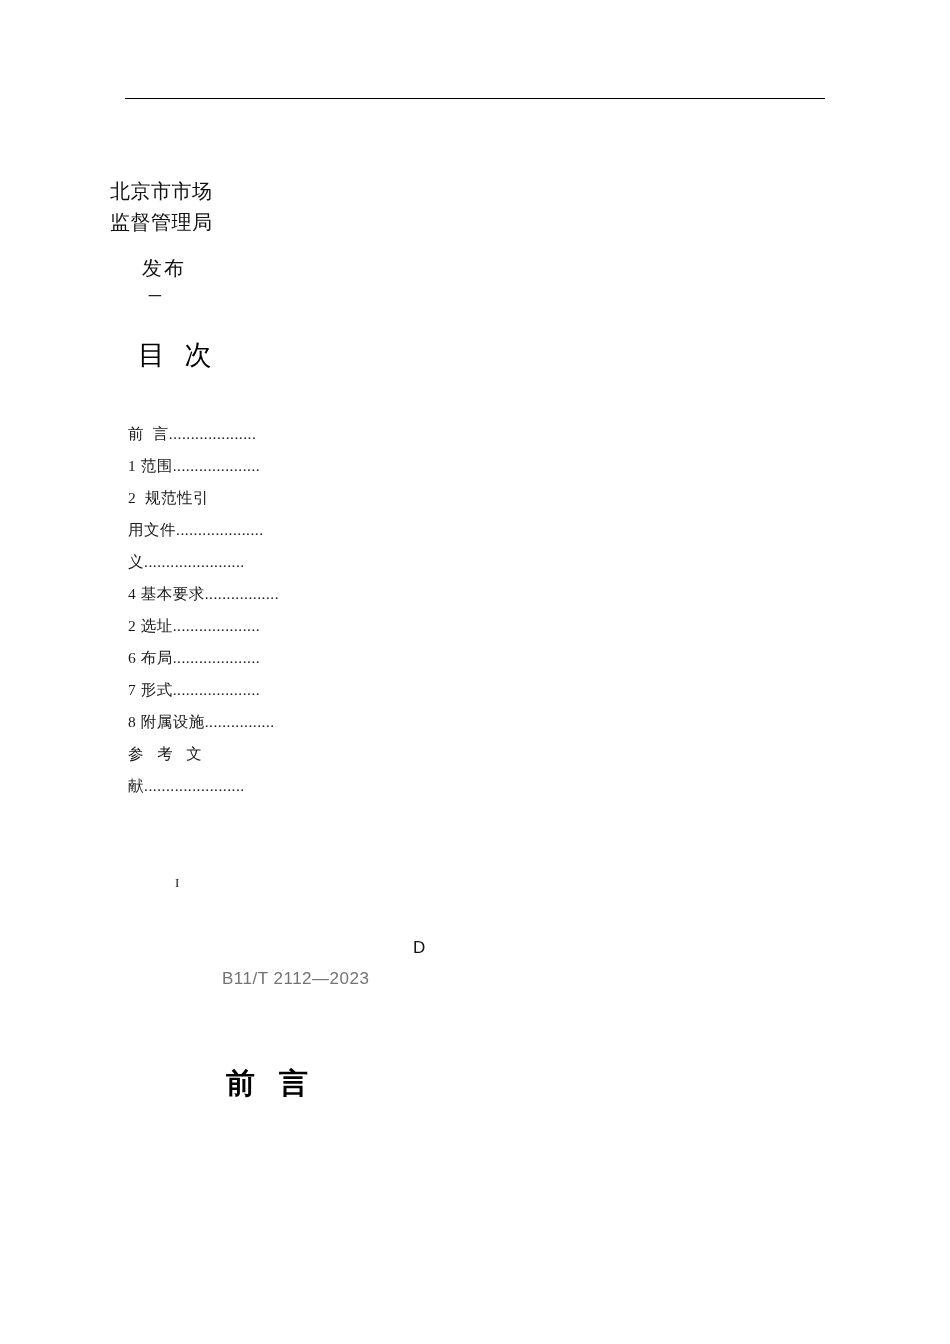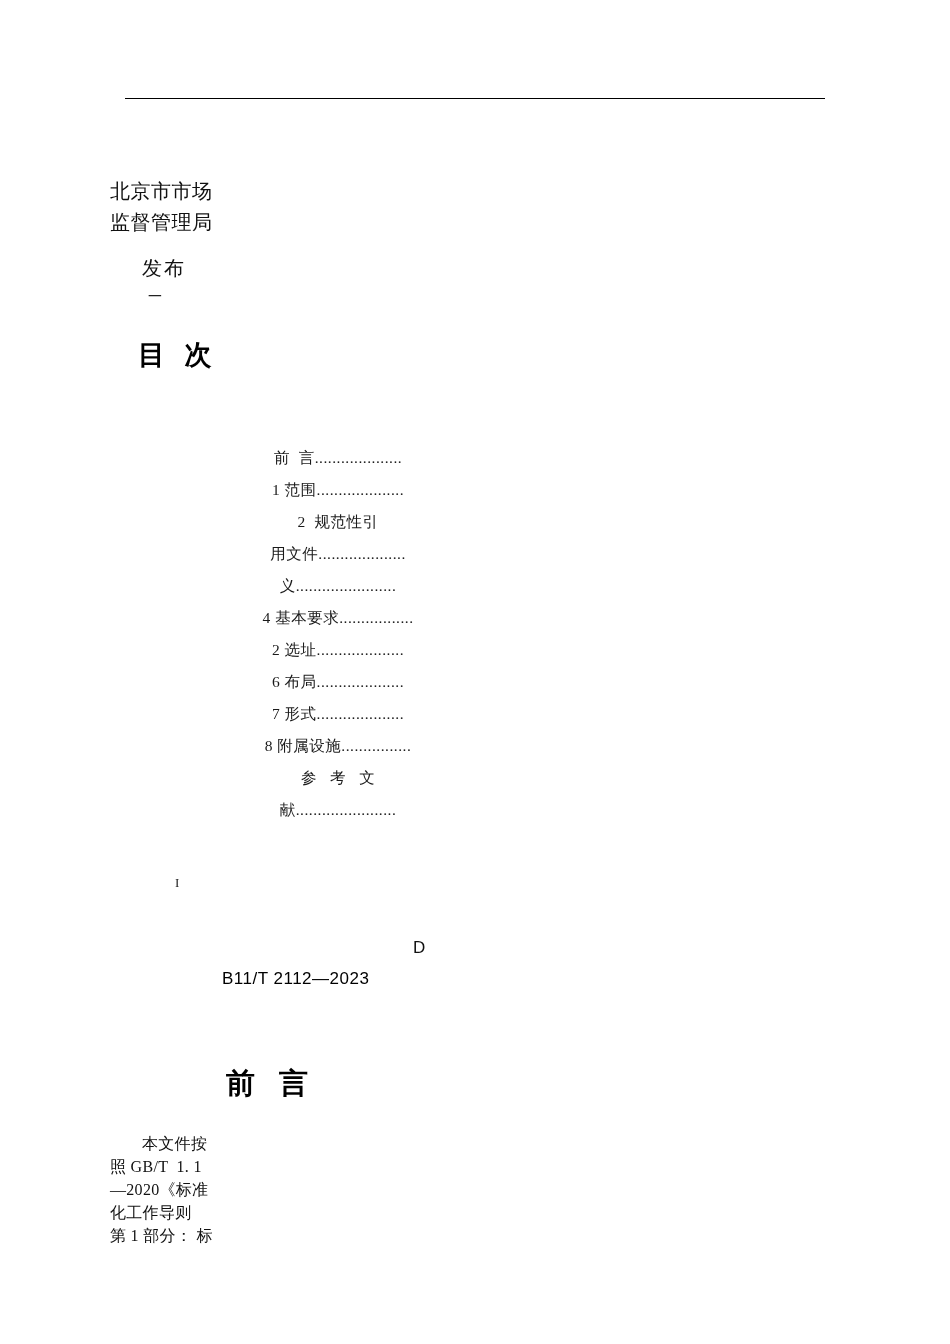--- a/index.html
+++ b/index.html
@@ -67,32 +67,31 @@
     color: #222;
   }
 
   
   .toc-title {
     position: absolute;
     left: 138px;
     top: 337px;
     font-family: "Liberation Sans", sans-serif;
     font-size: 27px;
-    font-weight: bold;
+    font-weight: normal;
     letter-spacing: 6px;
     color: #000;
   }
 
   
   .toc-list {
     position: absolute;
     left: 128px;
-    top: 442px;
+    top: 418px;
     width: 420px;
-    text-align: center;
   }
   .toc-item {
     font-family: "Liberation Serif", serif;
     font-size: 15.5px;
     line-height: 32px;
     color: #1a1a1a;
     white-space: pre;
     letter-spacing: 0.5px;
   }
 
@@ -117,21 +116,21 @@
   }
 
   
   .std-code {
     position: absolute;
     left: 222px;
     top: 969px;
     font-family: "Liberation Sans", sans-serif;
     font-size: 17px;
     letter-spacing: 0.5px;
-    color: #000000;
+    color: #737373;
   }
 
   
   .foreword-title {
     position: absolute;
     left: 226px;
     top: 1064px;
     font-family: "Liberation Sans", sans-serif;
     font-size: 29px;
     font-weight: bold;
@@ -193,21 +192,14 @@
   </div>
 
   <div class="page-num-i">I</div>
 
   <div class="letter-d">D</div>
 
   <div class="std-code">B11/T 2112—2023</div>
 
   <div class="foreword-title">前 言</div>
 
-  <div class="foreword-body">
-    <p class="indent">本文件按</p>
-    <p>照 GB/T  1. 1</p>
-    <p>—2020《标准</p>
-    <p>化工作导则</p>
-    <p>第 1 部分： 标</p>
-  </div>
 
 </div>
 
 </body></html>

